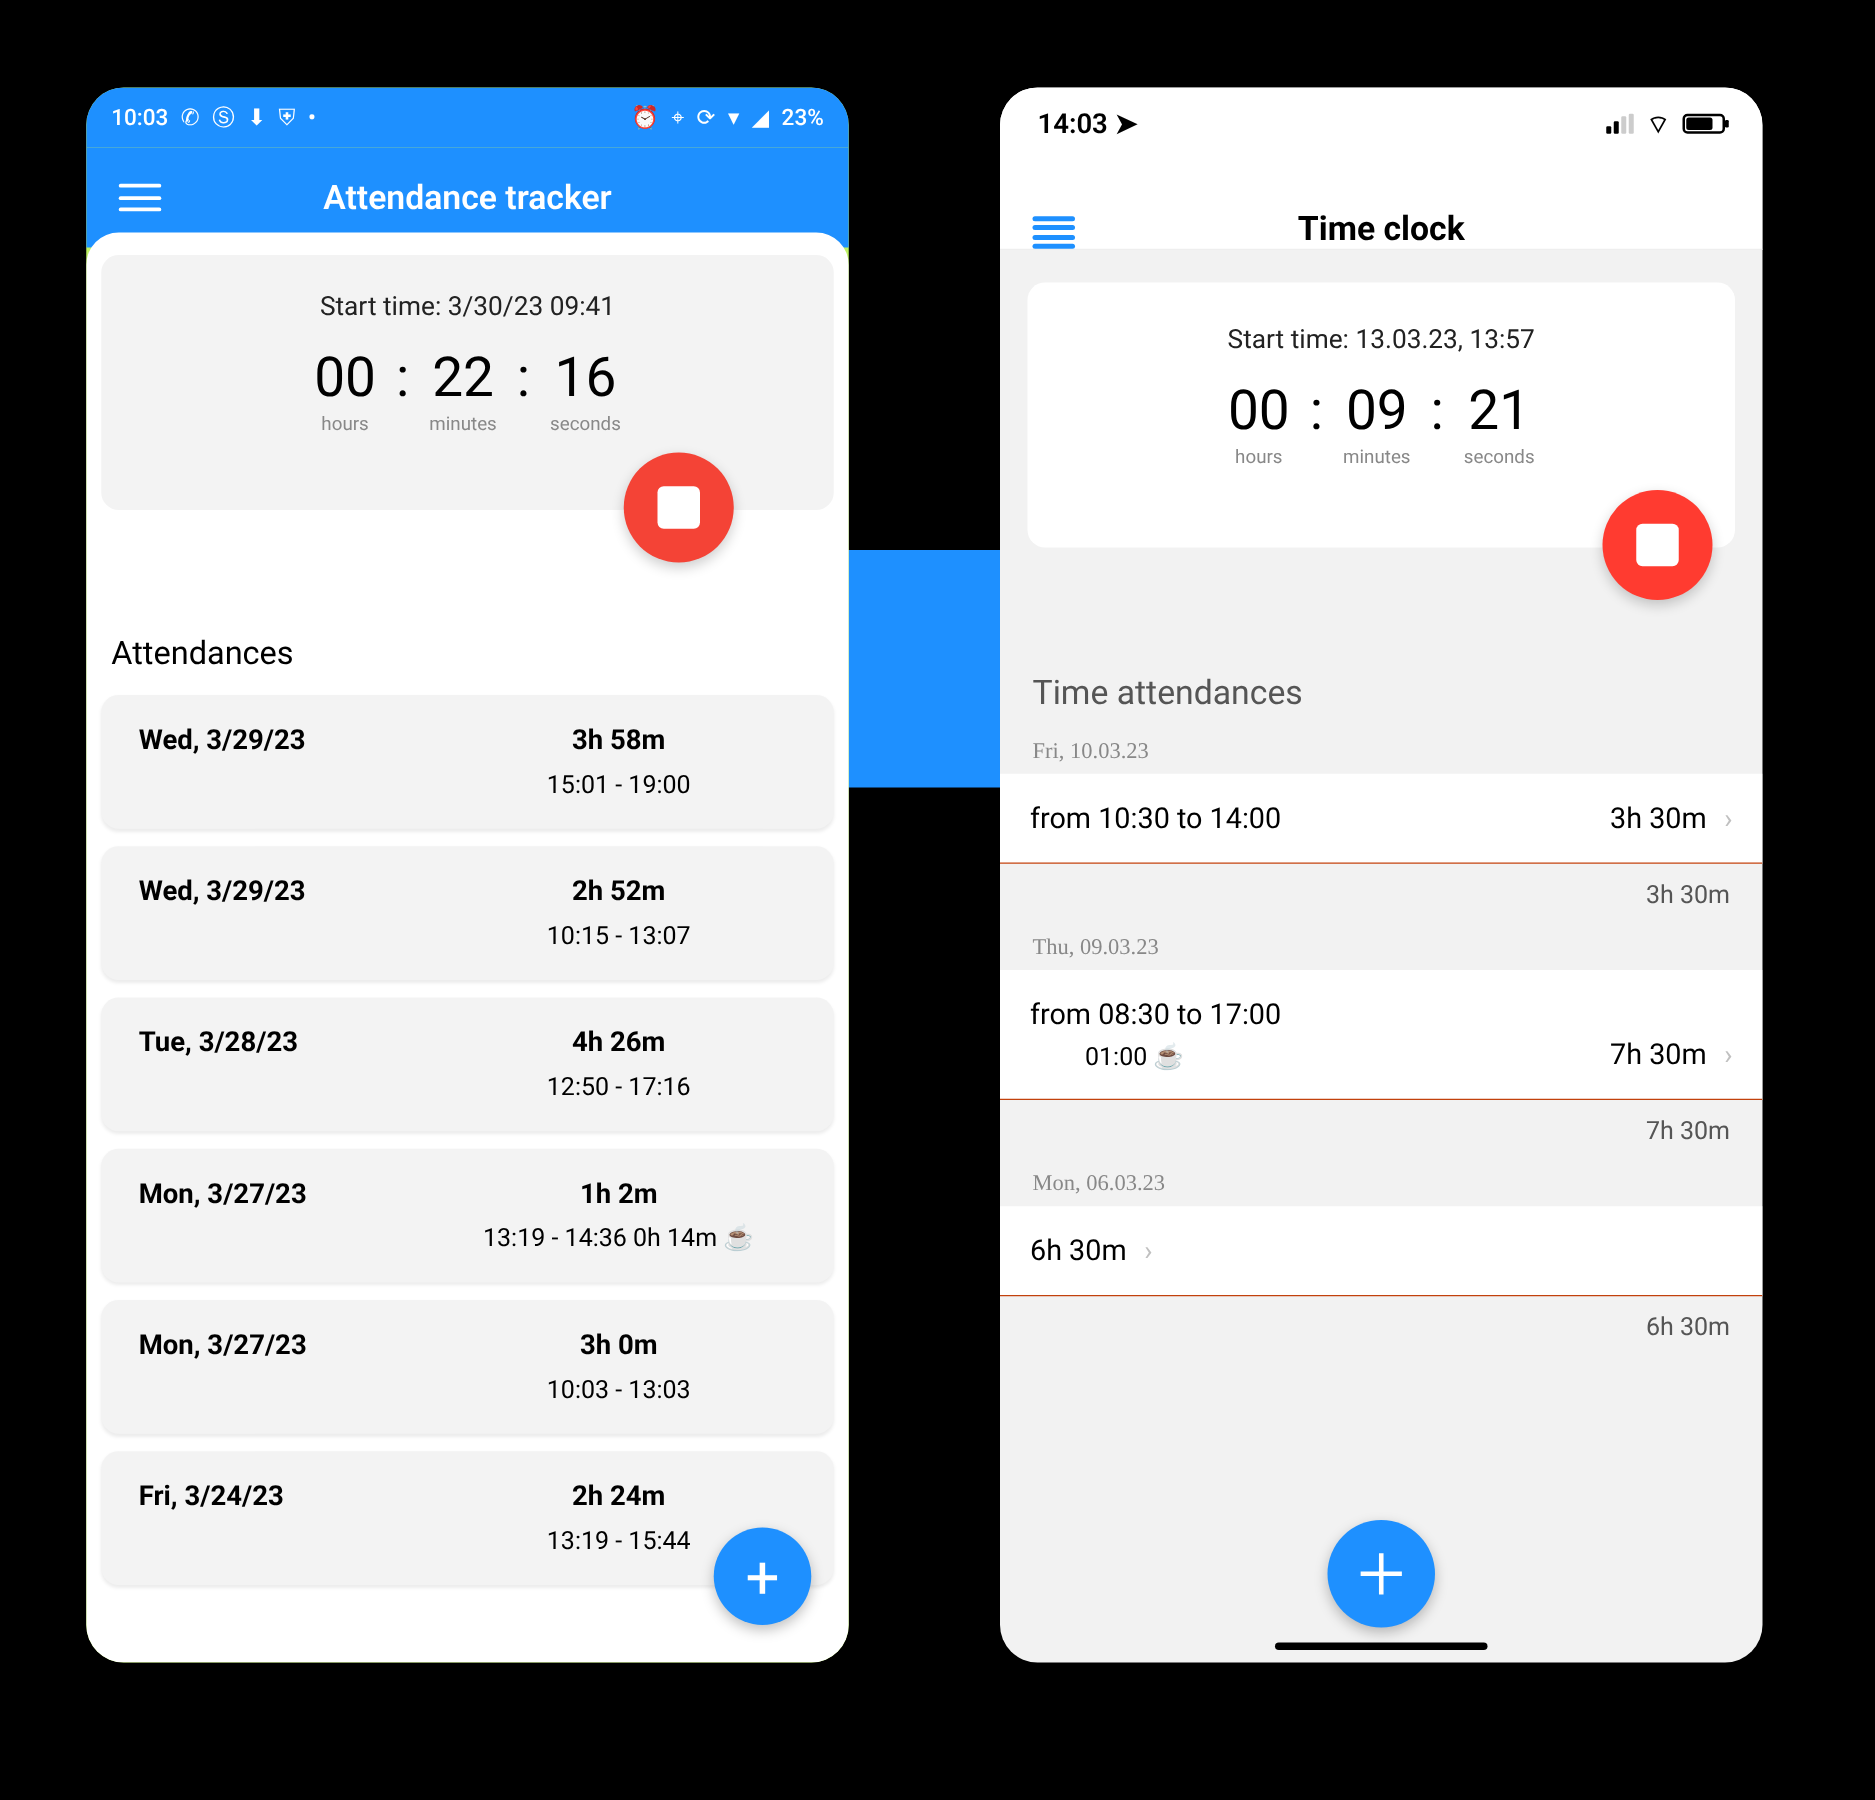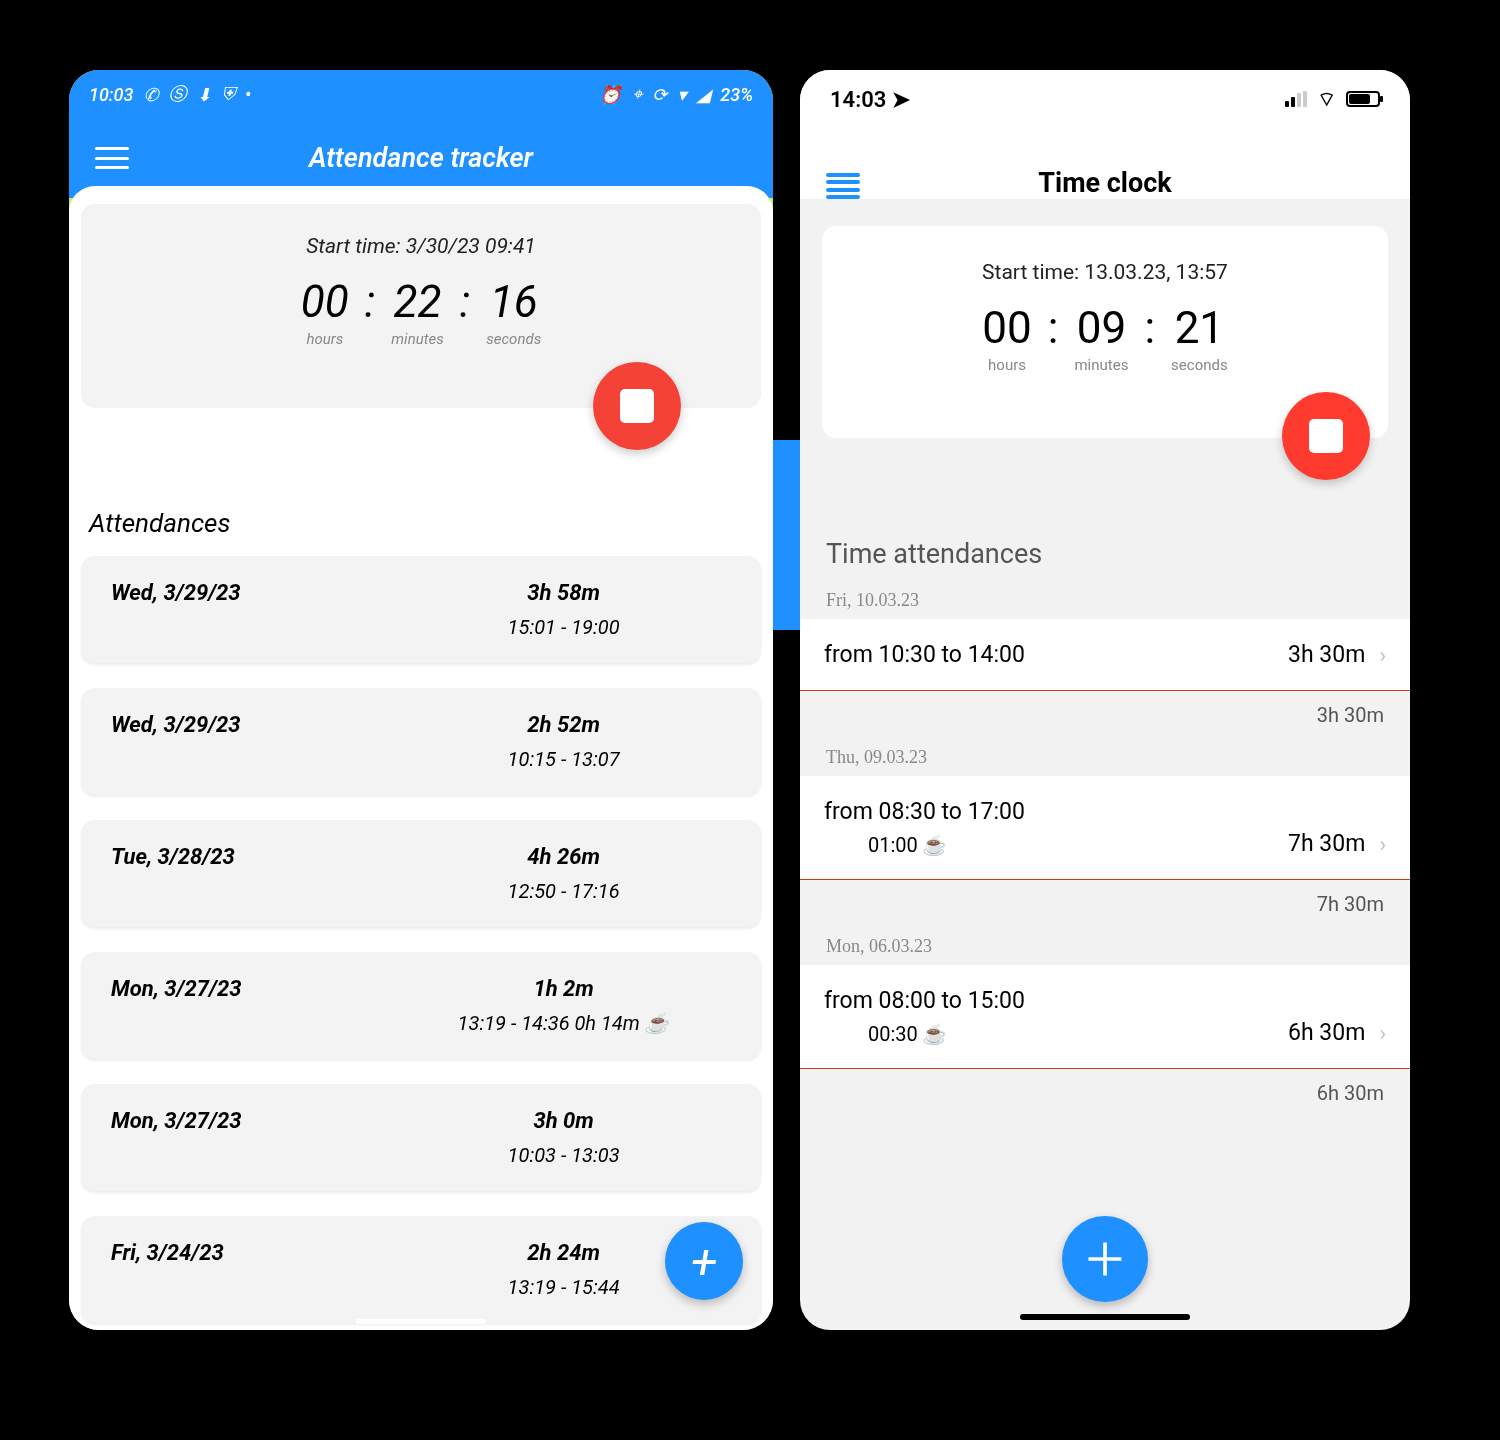--- a/index.html
+++ b/index.html
@@ -21,25 +21,24 @@
     background: #1E90FF;
     border-radius: 12px;
   }
 
   .phone {
     position: absolute;
     color: #000;
   }
   .phone-android {
     top: 70px; left: 69px;
-    width: 704px; height: 1260px;
+    width: 610px; height: 1260px;
     background: #bef264;
     border-radius: 30px;
     overflow: hidden;
-    font-style: italic;
   }
   .phone-ios {
     top: 70px; left: 800px;
     width: 610px; height: 1260px;
     background: #f2f2f2;
     border-radius: 30px;
     overflow: hidden;
   }
 
   
@@ -88,21 +87,21 @@
 
   .stop-btn {
     position:absolute; right: 80px; bottom: -42px;
     width: 88px; height: 88px; border-radius: 50%;
     background:#f44336; display:flex; align-items:center; justify-content:center;
     box-shadow: 0 4px 10px rgba(0,0,0,.2);
   }
   .stop-btn .sq { width: 34px; height: 34px; background:#fff; border-radius: 5px; }
 
   .a-section-title { font-size: 26px; margin: 100px 8px 18px 8px; }
-  .a-list { display:flex; flex-direction:column; gap: 25px; }
+  .a-list { display:flex; flex-direction:column; gap: 14px; }
   .a-card {
     background:#f3f3f3;
     border-radius: 14px;
     padding: 24px 30px;
     display:flex;
     box-shadow: 0 2px 3px rgba(0,0,0,.08);
   }
   .a-card .date { width: 46%; font-size:22px; font-weight:700; align-self:flex-start; }
   .a-card .meta { flex:1; display:flex; flex-direction:column; align-items:center; gap:10px;justify-content:center; }
   .a-card .dur { font-size: 22px; font-weight:700; }
@@ -348,24 +347,20 @@
         <div class="range">from 08:30 to 17:00</div>
         <div class="break">01:00 ☕</div>
       </div>
       <div class="dur">7h 30m</div>
       <div class="chev">›</div>
     </div>
     <div class="i-subtotal">7h 30m</div>
 
     <div class="i-group-date">Mon, 06.03.23</div>
     <div class="i-row">
-      <div class="info">
-        <div class="range">from 08:00 to 15:00</div>
-        <div class="break">00:30 ☕</div>
-      </div>
       <div class="dur">6h 30m</div>
       <div class="chev">›</div>
     </div>
     <div class="i-subtotal">6h 30m</div>
 
     <div class="i-add">
       <svg viewBox="0 0 24 24">
           <path d="M11 3h2v18h-2zM3 11h18v2H3z" fill="#fff"></path>
         </svg>
     </div>

